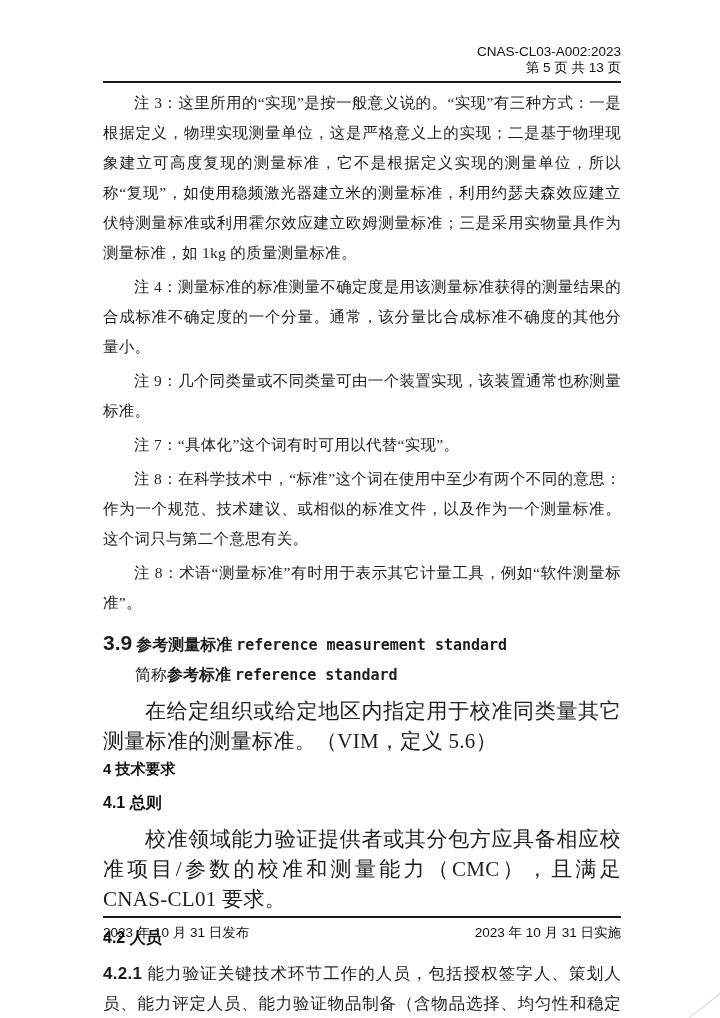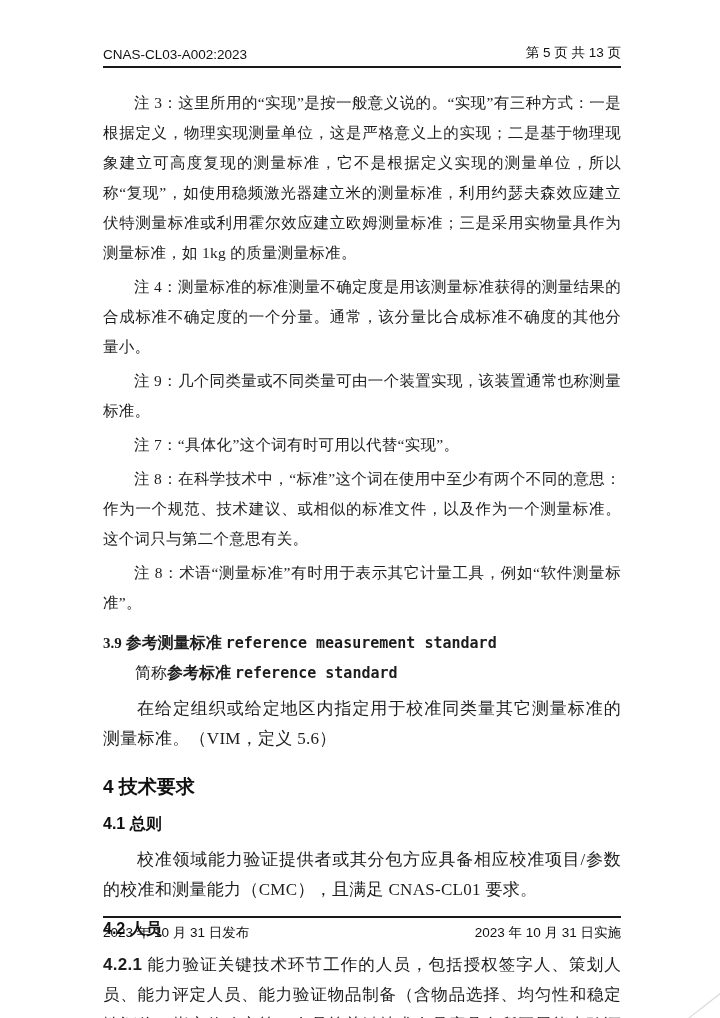--- a/index.html
+++ b/index.html
@@ -19,60 +19,61 @@
     position: absolute;
     left: 103px; right: 99px; top: 44px;
     display: flex;
     justify-content: space-between;
     align-items: flex-end;
     padding-bottom: 4px;
     border-bottom: 2px solid #1a1a1a;
     font-family: "Liberation Sans", "DejaVu Sans", sans-serif;
     font-size: 13.5px;
     color: #111;
+    flex-direction: column;
   }
   
   .content {
     position: absolute;
     left: 103px; right: 99px; top: 88px;
   }
   p { text-align: justify; }
   .note {
     font-size: 15.5px;
     line-height: 30px;
     text-indent: 2em;
     margin-bottom: 4px;
     letter-spacing: 0.3px;
   }
   .term-heading {
     margin-top: 10px;
     font-size: 16px;
     line-height: 30px;
     font-weight: bold;
   }
-  .term-num { font-family: Liberation Serif, serif; font-size: 15px; }
+  .term-num { font-family: Liberation Sans, sans-serif; font-size: 21px; }
   .term-en  { font-family: "DejaVu Sans Mono", "Liberation Mono", monospace; font-size: 15px; }
   .term-alias {
     font-size: 16px;
     line-height: 30px;
     text-indent: 2em;
   }
   .alias-prefix { font-weight: normal; }
   .cn-bold { font-weight: bold; }
   .body-par {
-    font-size: 17px;
+    font-size: 21px;
     line-height: 30px;
     text-indent: 2em;
     letter-spacing: 0.3px;
   }
   .chapter-heading {
     font-family: "Liberation Sans", "DejaVu Sans", sans-serif;
     font-weight: bold;
-    font-size: 19px;
-    margin: 20px 0 14px 0;
+    font-size: 15px;
+    margin: 4px 0 14px 0;
     color: #111;
   }
   .section-heading {
     font-family: "Liberation Sans", "DejaVu Sans", sans-serif;
     font-weight: bold;
     font-size: 16px;
     margin: 14px 0 10px 0;
     color: #111;
   }
   .numbered-par {

